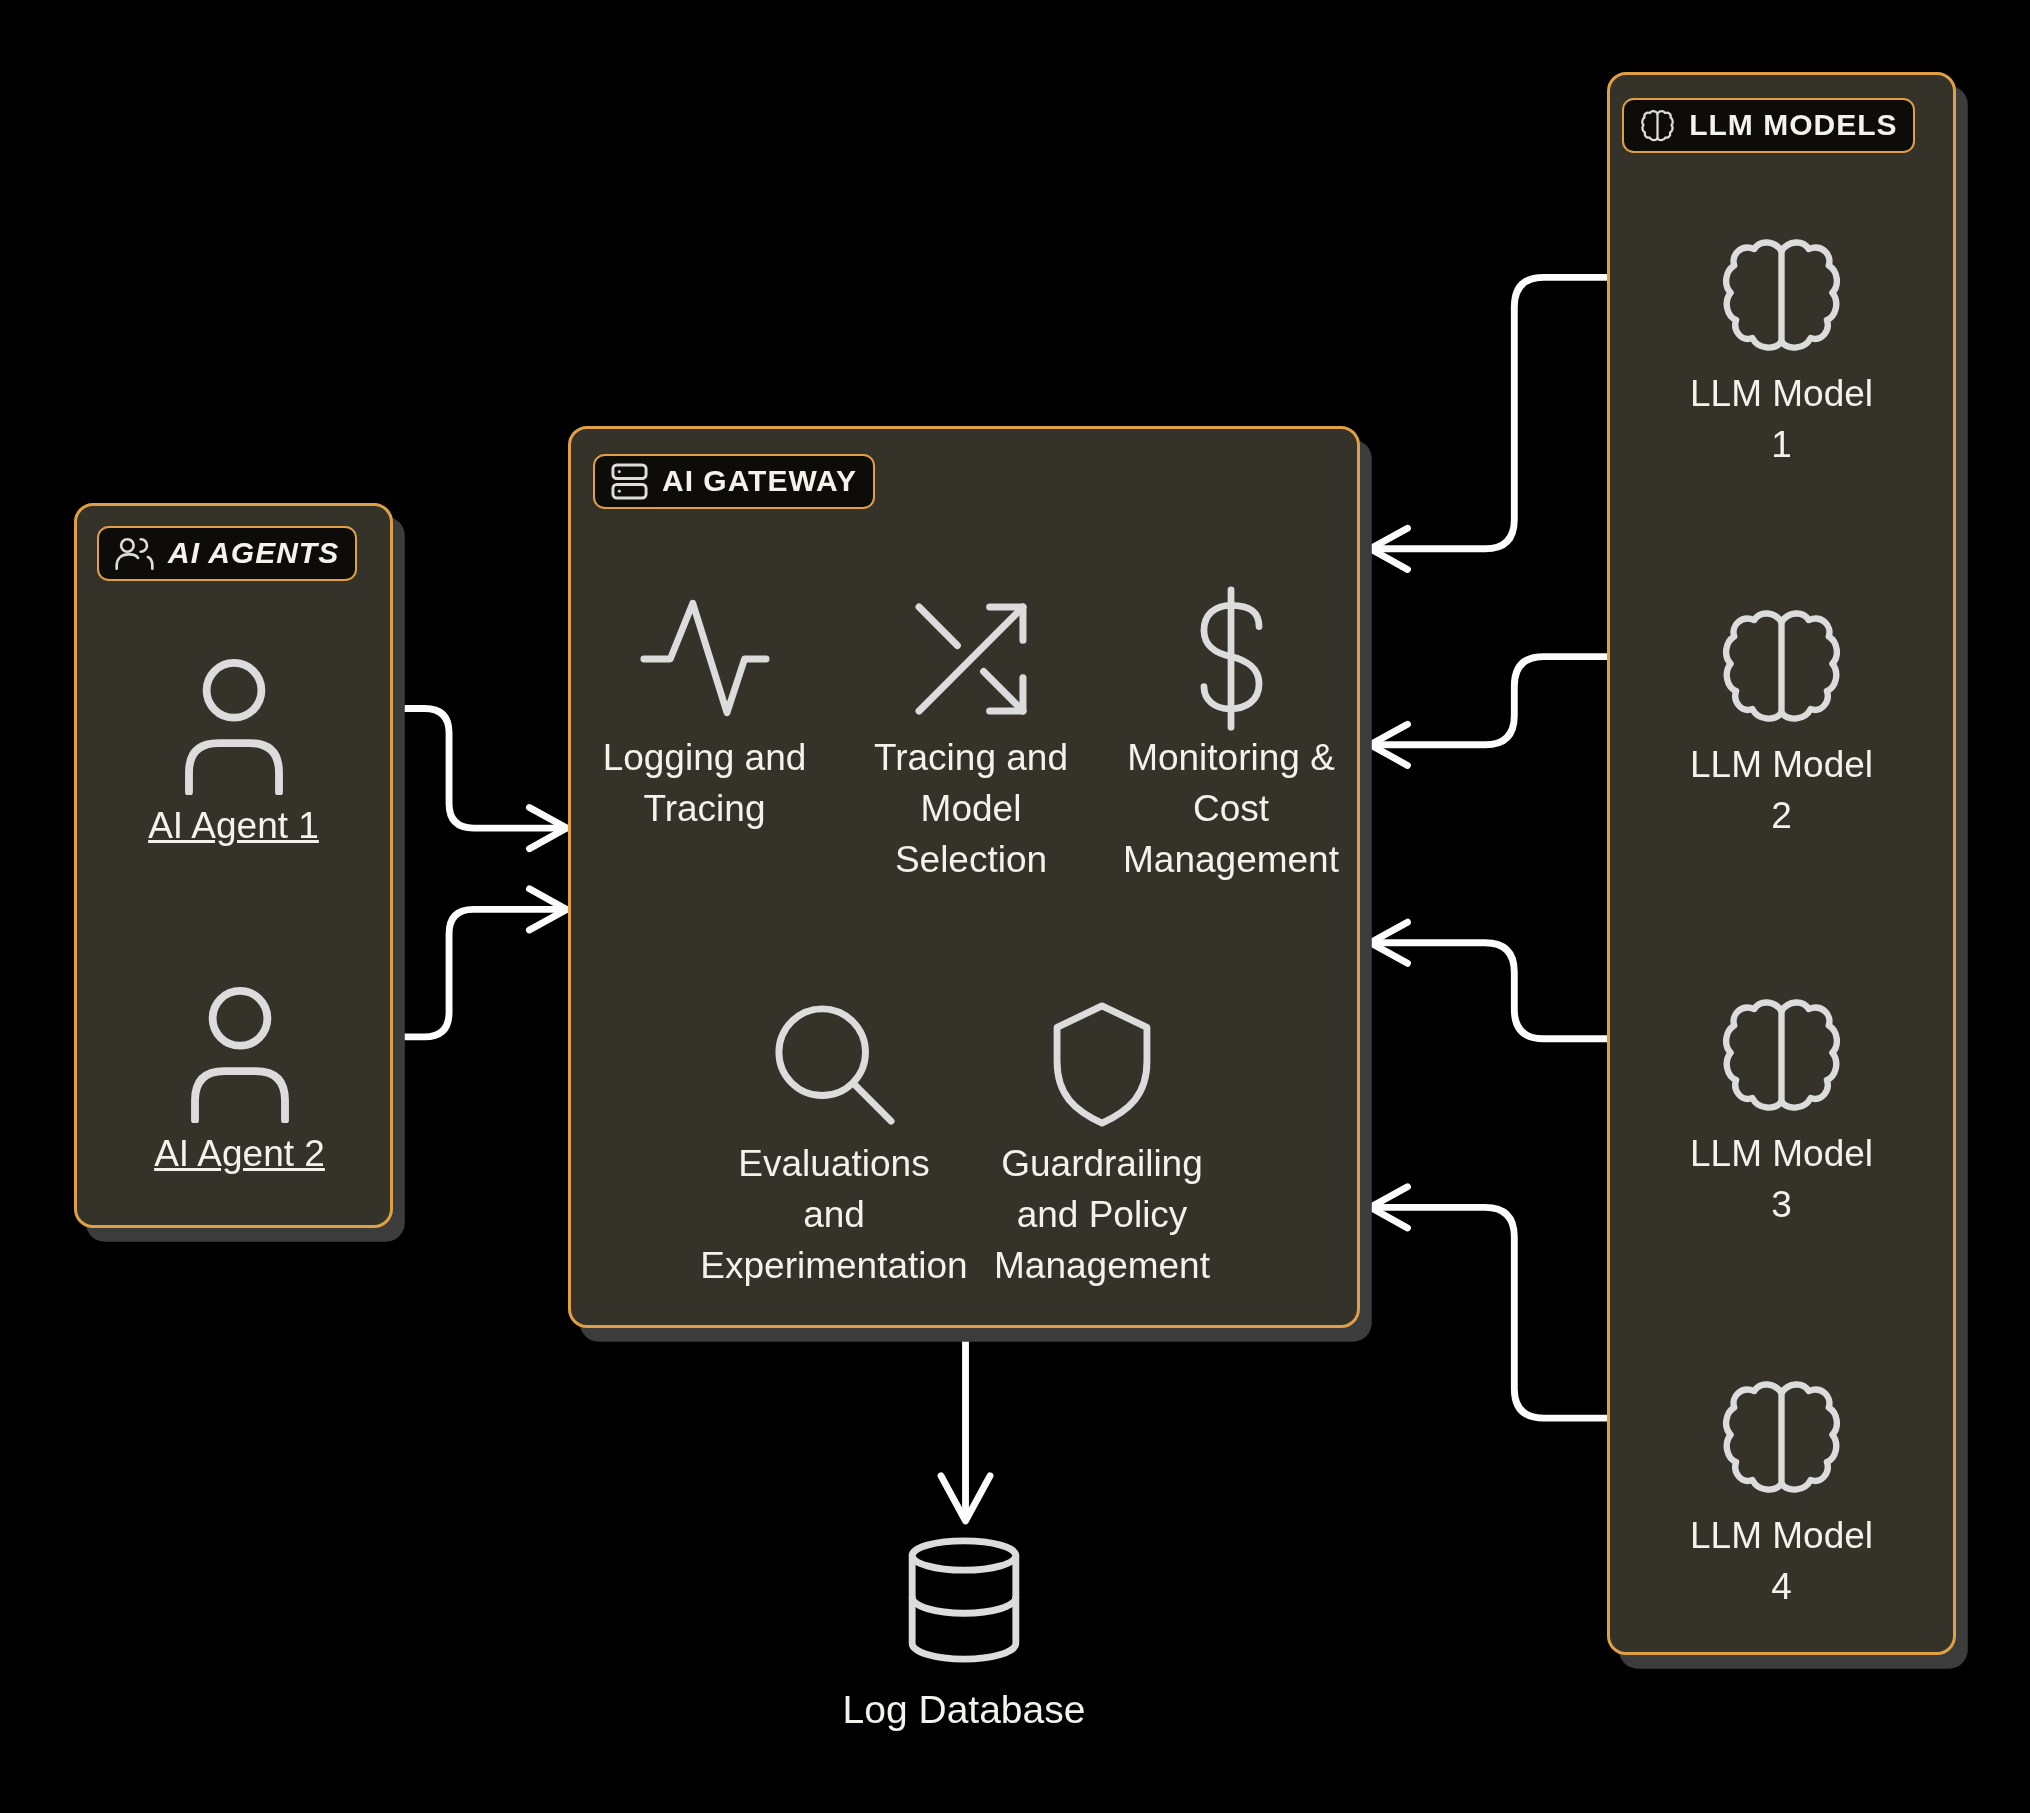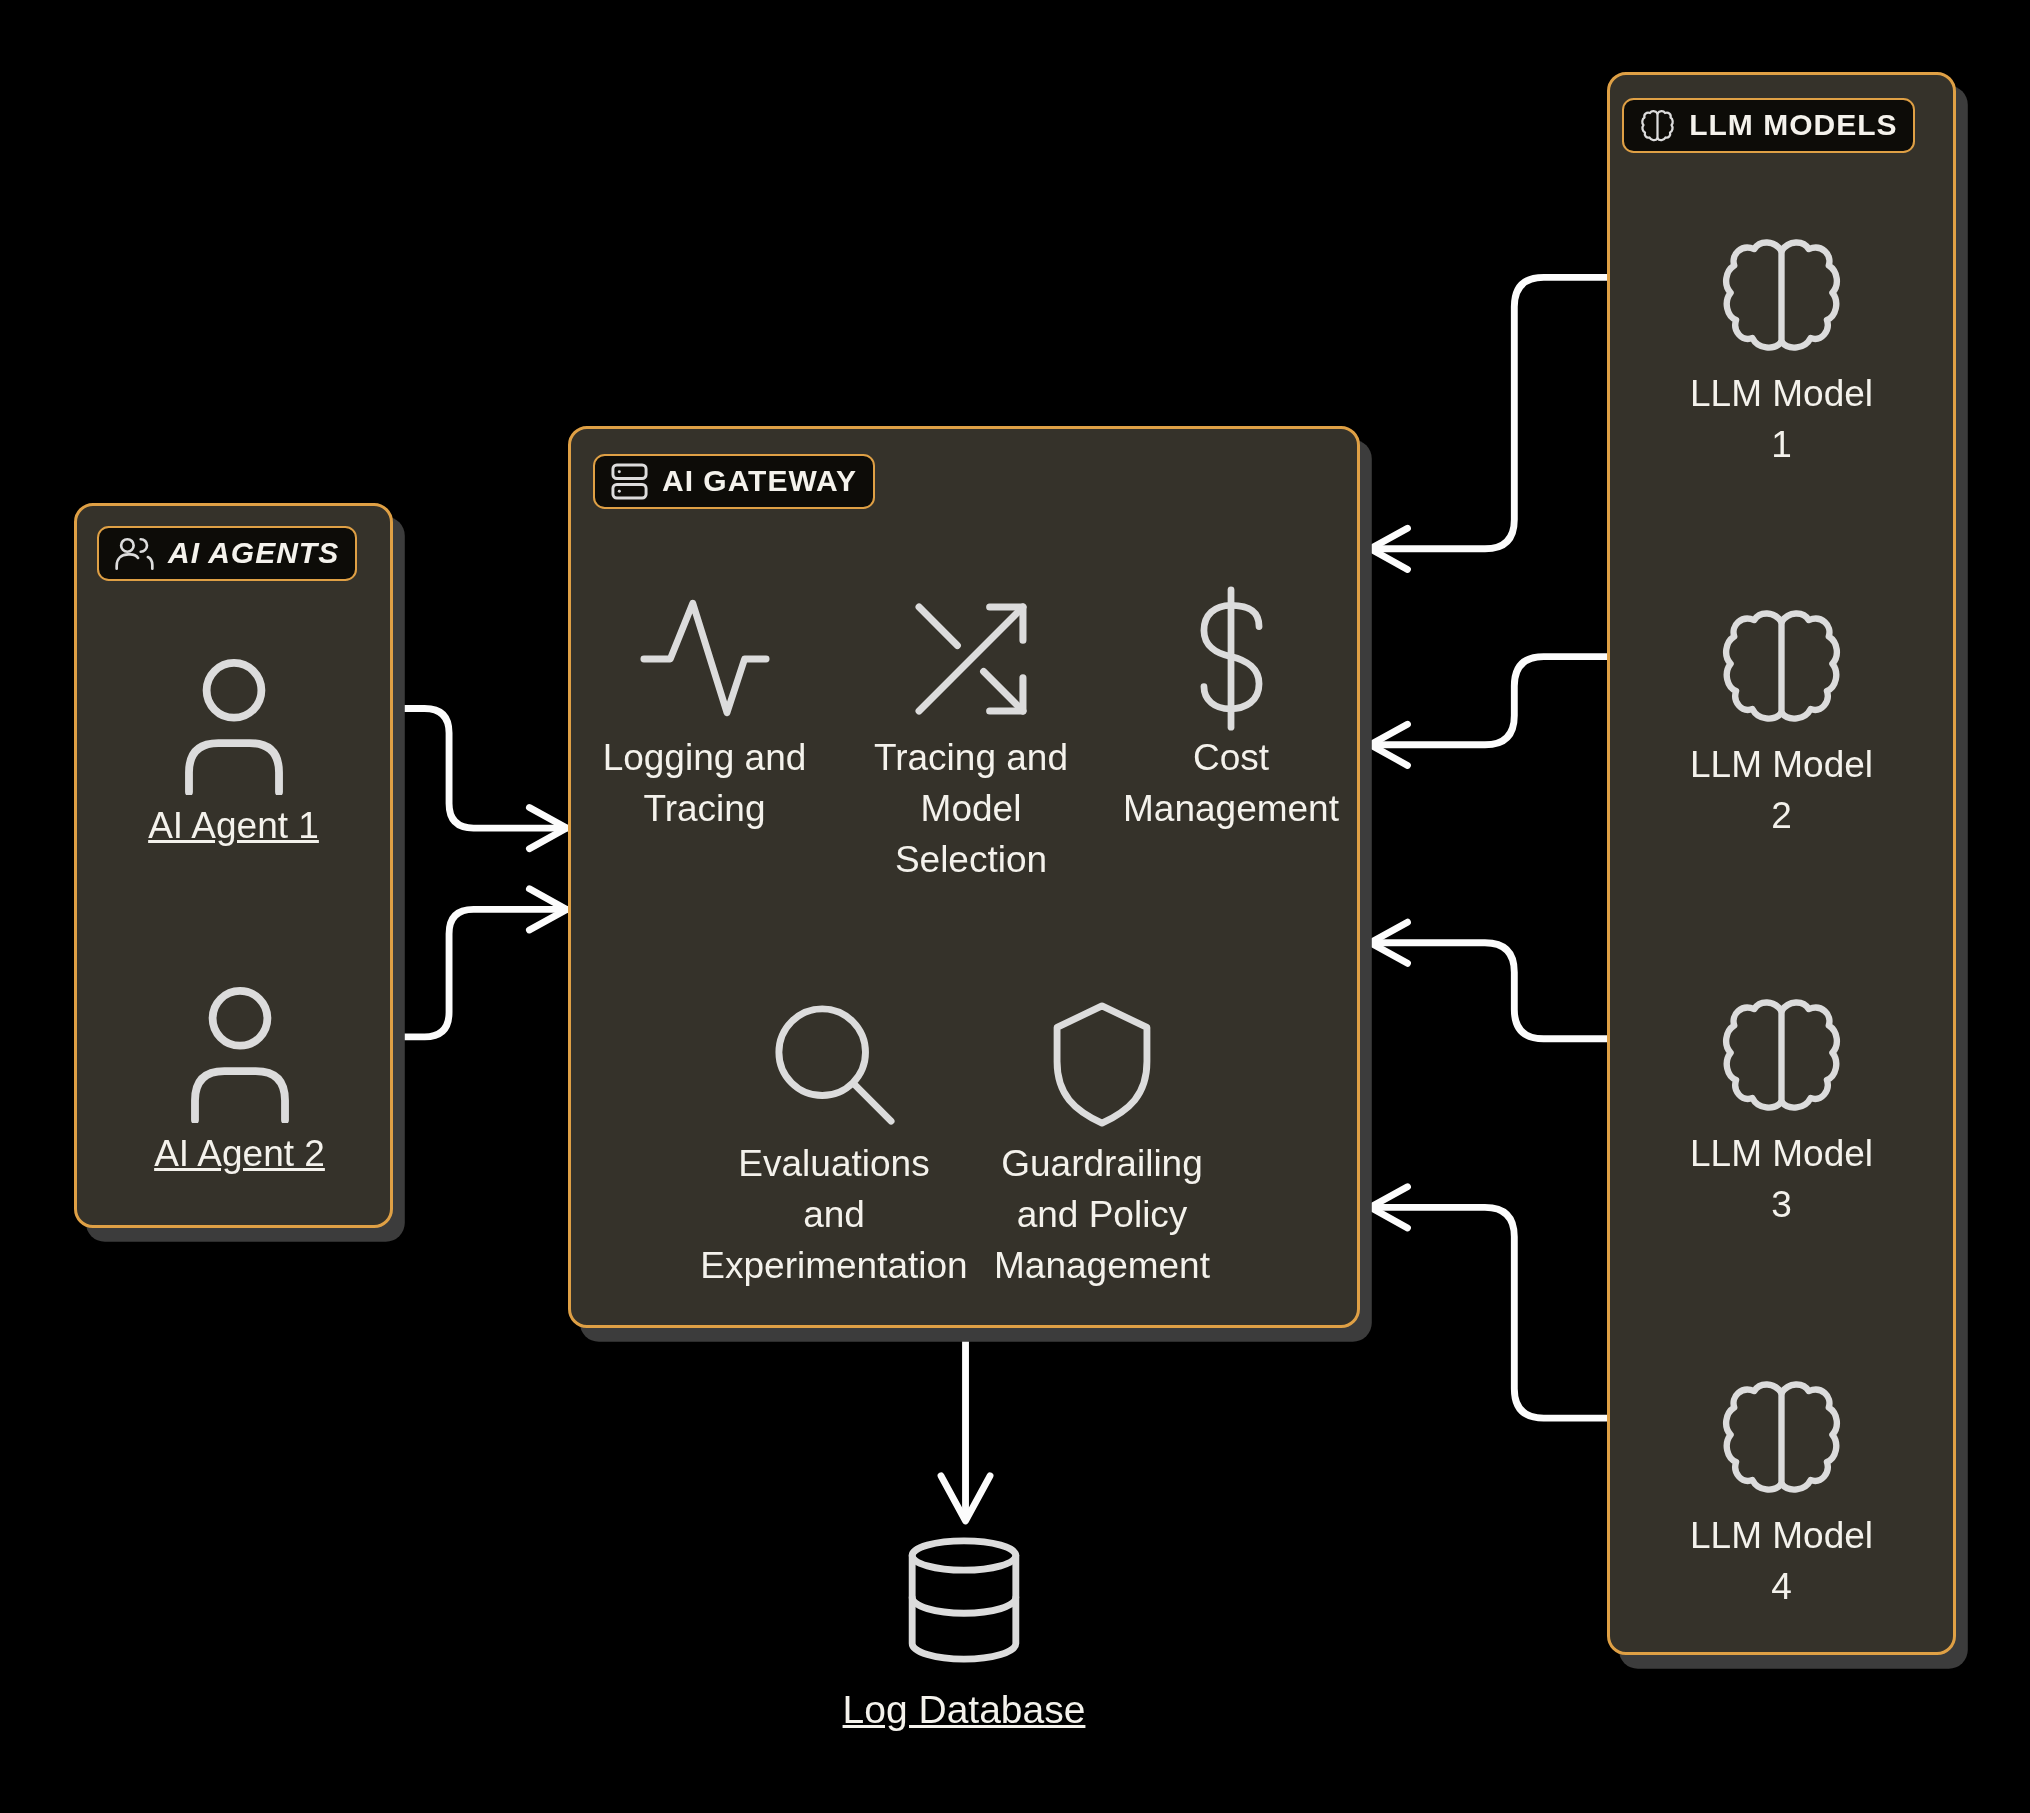--- a/index.html
+++ b/index.html
@@ -34,21 +34,21 @@
   .model-item{position:absolute; left:0; width:100%; text-align:center;
     color:var(--text); font-size:37px; line-height:51px;}
   .model-1{top:146px;} .model-2{top:517px;} .model-3{top:906px;} .model-4{top:1288px;}
   .feature{width:314px;}
   .f-logging{left:-23.5px; top:156px;}
   .f-routing{left:243px; top:156px;}
   .f-monitoring{left:503px; top:156px;}
   .f-evaluations{left:106px; top:562px;}
   .f-guardrailing{left:374px; top:562px;}
   .db-node{position:absolute; left:817px; top:1535px; width:294px; text-align:center;
-    color:var(--text); font-size:39px;text-decoration:underline;}
+    color:var(--text); font-size:39px;}
   .db-node .db-label{margin-top:11.8px;}
   .ico{stroke:var(--icon); fill:none; stroke-linecap:round; stroke-linejoin:round;}
 </style>
 </head>
 <body>
 
 <div class="stage">
 
   <svg class="connectors" aria-hidden="true" viewBox="0 0 2072 1850" width="2031" height="1813">
     <g>
@@ -155,20 +155,21 @@
       <div>Selection</div>
     </div>
 
     <div class="feature f-monitoring">
       <div class="icon-wrap">
         <svg width="93" height="145" viewBox="0 0 95 150" class="ico" stroke-width="7">
           <line x1="47" y1="4" x2="47" y2="146"></line>
           <path d="M76 42 C76 24 62 20 47 20 C30 20 19 30 19 46 C19 62 32 70 47 73 C64 77 76 86 76 101 C76 119 62 127 46 127 C30 127 19 118 19 104"></path>
         </svg>
       </div>
+      <div>Monitoring &amp;</div>
       <div>Cost</div>
       <div>Management</div>
     </div>
 
     <div class="feature f-evaluations">
       <div class="icon-wrap">
         <svg width="123" height="123" viewBox="0 0 125 125" class="ico" stroke-width="7">
           <circle cx="50" cy="50" r="44"></circle>
           <line x1="84" y1="84" x2="120" y2="120"></line>
         </svg>

